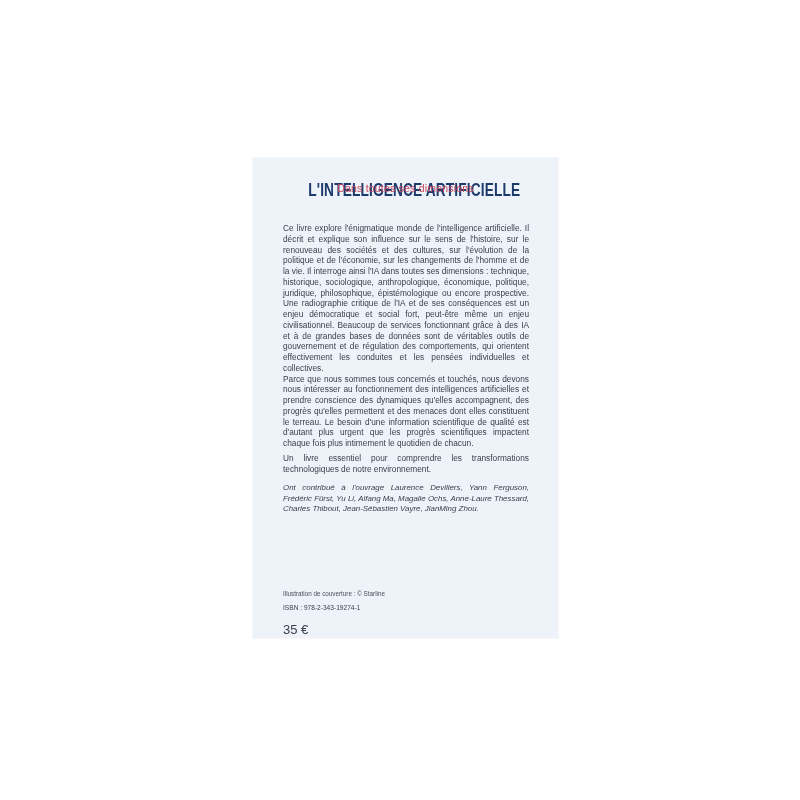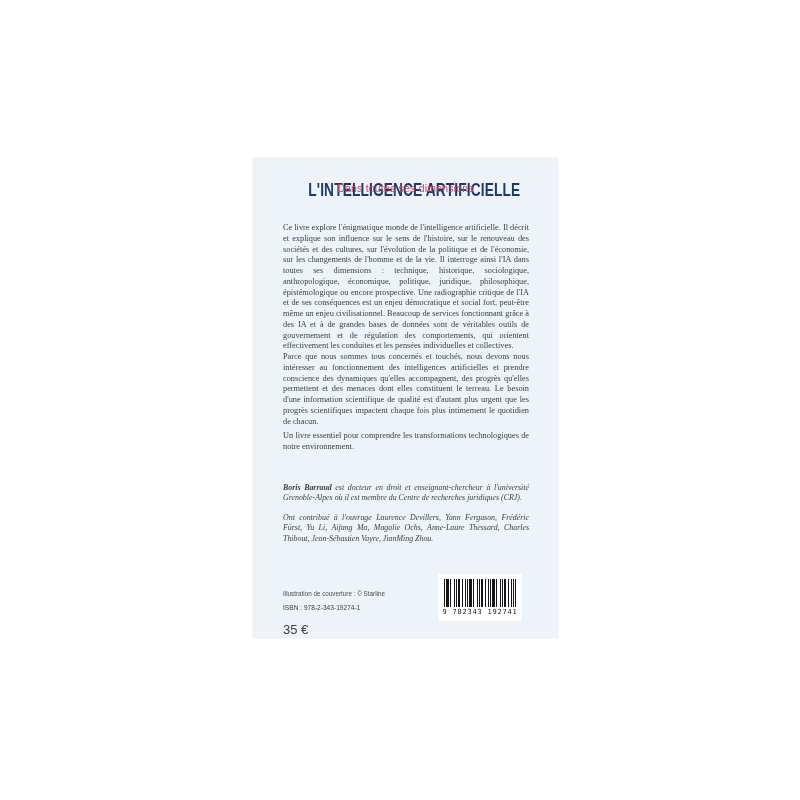--- a/index.html
+++ b/index.html
@@ -19,21 +19,21 @@
   }
   .subtitle {
     position: absolute; top: 24px; left: 0; width: 100%; text-align: center;
     font-size: 10.5px; color: #c64a5e; letter-spacing: 0.2px;
   }
 
   .text-col {
     position: absolute; left: 30px; top: 65px; width: 246px;
     color: #3c4049; font-size: 8.3px; line-height: 10.75px; text-align: justify;
   }
-  .text-col p { text-align: justify; font-family: Liberation Serif, serif; }
+  .text-col p { text-align: justify; }
   .para { margin: 0; }
   .para-gap { margin-top: 4px; }
   .bio { margin-top: 30px; font-style: italic; font-size: 7.9px; line-height: 10.5px; }
   .bio b { font-weight: 700; }
   .contributors { margin-top: 9px; font-style: italic; font-size: 7.9px; line-height: 10.5px; }
 
   .credits { position: absolute; left: 30px; top: 432px; font-size: 6.3px; color: #4a4f58; }
   .isbn    { position: absolute; left: 30px; top: 446px; font-size: 6.6px; color: #3c4049; }
   .price   { position: absolute; left: 30px; top: 456px; font-size: 13px; color: #3c4049; margin-top: 8px; }
 
@@ -68,27 +68,22 @@
     <div class="title-wrap">
       <span class="title-inner">L'INTELLIGENCE ARTIFICIELLE</span>
     </div>
 
     <div class="subtitle">Dans toutes ses dimensions</div>
 
     <div class="text-col">
       <p class="para">Ce livre explore l'énigmatique monde de l'intelligence artificielle. Il décrit et explique son influence sur le sens de l'histoire, sur le renouveau des sociétés et des cultures, sur l'évolution de la politique et de l'économie, sur les changements de l'homme et de la vie. Il interroge ainsi l'IA dans toutes ses dimensions : technique, historique, sociologique, anthropologique, économique, politique, juridique, philosophique, épistémologique ou encore prospective. Une radiographie critique de l'IA et de ses conséquences est un enjeu démocratique et social fort, peut-être même un enjeu civilisationnel. Beaucoup de services fonctionnant grâce à des IA et à de grandes bases de données sont de véritables outils de gouvernement et de régulation des comportements, qui orientent effectivement les conduites et les pensées individuelles et collectives.</p>
       <p class="para">Parce que nous sommes tous concernés et touchés, nous devons nous intéresser au fonctionnement des intelligences artificielles et prendre conscience des dynamiques qu'elles accompagnent, des progrès qu'elles permettent et des menaces dont elles constituent le terreau. Le besoin d'une information scientifique de qualité est d'autant plus urgent que les progrès scientifiques impactent chaque fois plus intimement le quotidien de chacun.</p>
       <p class="para para-gap">Un livre essentiel pour comprendre les transformations technologiques de notre environnement.</p>
-      <p class="bio"><b>Boris Barraud</b><span> est docteur en droit et enseignant-chercheur à l'université Grenoble-Alpes où il est membre du Centre de recherches juridiques (CRJ).</span></p>
       <p class="contributors">Ont contribué à l'ouvrage Laurence Devillers, Yann Ferguson, Frédéric Fürst, Yu Li, Aifang Ma, Magalie Ochs, Anne-Laure Thessard, Charles Thibout, Jean-Sébastien Vayre, JianMing Zhou.</p>
     </div>
 
     <div class="credits">Illustration de couverture : © Starline</div>
     <div class="isbn">ISBN : 978-2-343-19274-1</div>
     <div class="price">35 €</div>
 
-    <div class="barcode">
-      <div class="barcode-bars"></div>
-      <div class="barcode-number">9 782343 192741</div>
-    </div>
 
   </div>
 </div>
 
 </body></html>

